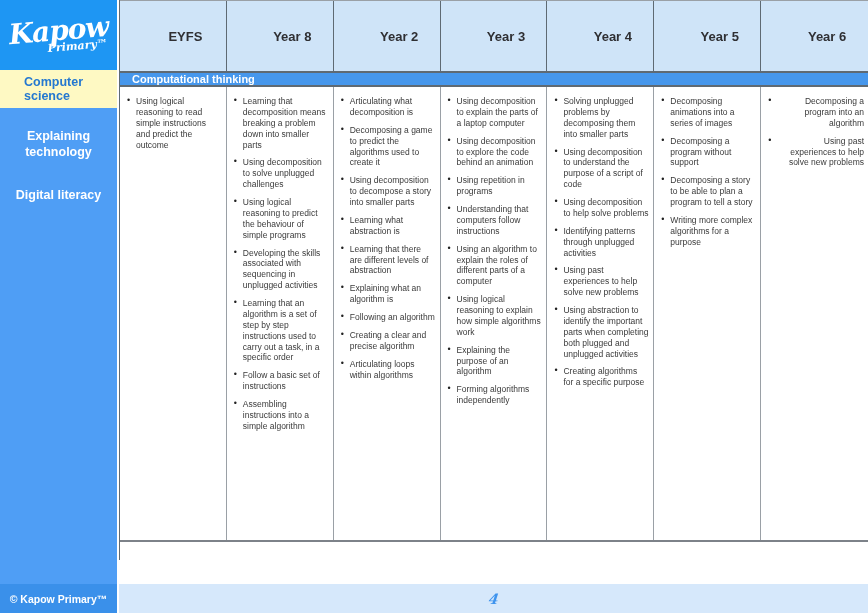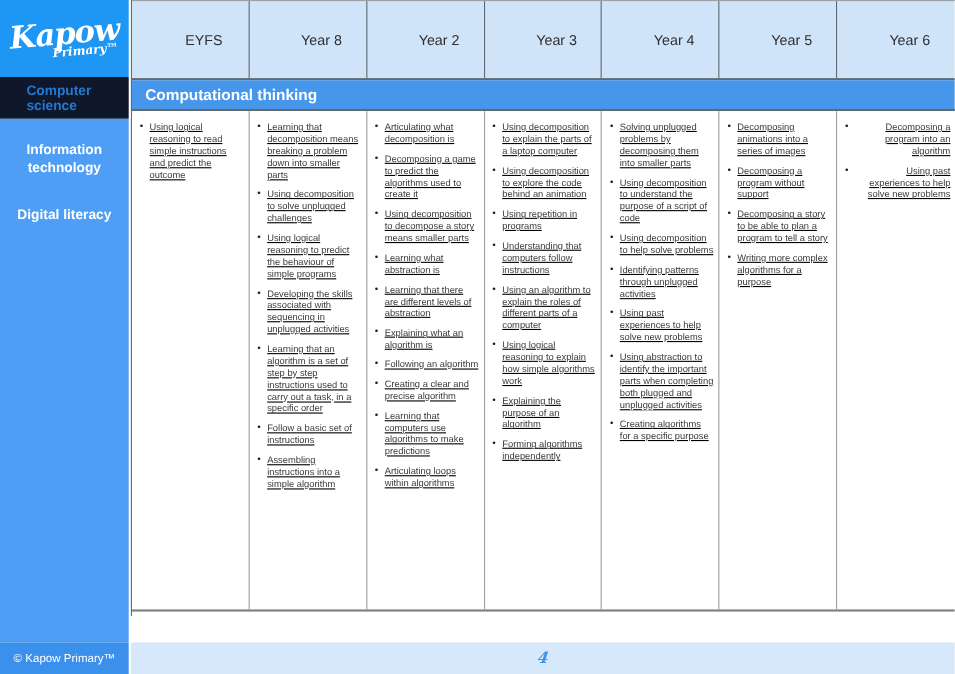--- a/index.html
+++ b/index.html
@@ -19,38 +19,38 @@
   *{margin:0;padding:0;box-sizing:border-box;}
   body{font-family:"Liberation Sans", sans-serif;background:#fff;}
   .page{position:relative;width:868px;height:613px;background:#fff;overflow:hidden;}
 
   
   .sidebar{position:absolute;left:0;top:0;width:117px;height:613px;display:flex;flex-direction:column;}
   .logo-block{height:70px;background:var(--brand-blue);display:flex;align-items:center;justify-content:center;}
   .logo{color:#fff;transform:rotate(-5deg);line-height:1;}
   .logo-main{display:block;font-family:"DejaVu Serif", serif;font-style:italic;font-weight:bold;font-size:28px;letter-spacing:-1px;}
   .logo-sub{display:block;font-family:"DejaVu Serif", serif;font-style:italic;font-weight:bold;font-size:11px;text-align:right;margin-top:-3px;padding-right:2px;}
-  .active-item{height:38px;background:#0f172a;display:flex;align-items:center;justify-content:center;
+  .active-item{height:38px;background:#fef9c3;display:flex;align-items:center;justify-content:center;
     color:var(--active-link-blue);font-weight:bold;font-size:12.5px;cursor:pointer;padding-left:24px;}
   .nav-rest{flex:0 0 476px;background:var(--sidebar-blue);padding-top:14px;}
   .nav-item{color:#fff;font-weight:bold;font-size:12.5px;text-align:center;line-height:1.3;
     padding:6px 10px;margin-bottom:14px;cursor:pointer;}
   .footer-left{height:29px;background:var(--footer-left-bg);display:flex;align-items:center;justify-content:center;
-    color:#fff;font-weight:normal;font-size:10.5px;}
+    color:#fff;font-weight:bold;font-size:10.5px;}
 
   
   .main{position:absolute;left:119px;top:0;width:749px;height:613px;}
   .curriculum-table{width:749px;height:560px;border-left:1px solid var(--border-dark);}
   .grade-header-row{display:flex;height:73px;border-top:1px solid var(--border-light);border-bottom:2px solid var(--border-dark);background:var(--header-cell-bg);}
   .hcell{width:107px;display:flex;align-items:center;justify-content:center;
-    font-weight:normal;font-size:13px;color:var(--text-dark);border-right:1px solid var(--border-dark);padding-left:25px;}
+    font-weight:bold;font-size:13px;color:var(--text-dark);border-right:1px solid var(--border-dark);padding-left:25px;}
   .hcell:last-child{border-right:none;}
-  .section-banner{height:28px;background:var(--banner-blue);border-bottom:2px solid var(--border-dark);
-    display:flex;align-items:center;padding-left:12px;color:#fff;font-weight:bold;font-size:14px;}
-  .curriculum-body-row{display:flex;height:455px;border-bottom:2px solid #7d8289;background:#fff;text-decoration:underline;}
+  .section-banner{height:14px;background:var(--banner-blue);border-bottom:2px solid var(--border-dark);
+    display:flex;align-items:center;padding-left:12px;color:#fff;font-weight:bold;font-size:11px;}
+  .curriculum-body-row{display:flex;height:455px;border-bottom:2px solid #7d8289;background:#fff;}
   .bcell{width:107px;border-right:1px solid var(--border-light);padding:9px 4px 0 6px;overflow:hidden;}
   .bcell:last-child{border-right:none;text-align:right;}
   .bcell ul{list-style:none;padding-left:10px;}
   .bcell li{position:relative;font-size:8.5px;line-height:1.28;color:var(--bullet-text);margin-bottom:7px;}
   .bcell li::before{content:"\2022";position:absolute;left:-9px;top:-1px;font-size:9px;color:#222;}
 
   .footer-strip{height:24px;background:#fff;}
   .footer-bar{height:29px;background:var(--footer-bar-bg);display:flex;align-items:center;justify-content:center;}
   .page-number{font-family:"DejaVu Serif", serif;font-style:italic;font-weight:bold;
     font-size:14px;color:var(--page-number-blue);transform:skewX(-8deg);}
@@ -62,21 +62,21 @@
 
   <div class="sidebar">
     <div class="logo-block">
       <div class="logo">
         <span class="logo-main">Kapow</span>
         <span class="logo-sub">Primary™</span>
       </div>
     </div>
     <div class="active-item">Computer science</div>
     <div class="nav-rest">
-      <div class="nav-item">Information technology</div>
+      <div class="nav-item">Explaining technology</div>
       <div class="nav-item">Digital literacy</div>
     </div>
     <div class="footer-left">© Kapow Primary™</div>
   </div>
 
   <div class="main">
     <div class="curriculum-table">
       <div class="grade-header-row">
           <div class="hcell">EYFS</div>
           <div class="hcell">Year 8</div>
@@ -101,27 +101,26 @@
               <li>Developing the skills associated with sequencing in unplugged activities</li>
               <li>Learning that an algorithm is a set of step by step instructions used to carry out a task, in a specific order</li>
               <li>Follow a basic set of instructions</li>
               <li>Assembling instructions into a simple algorithm</li>
             </ul>
           </div>
           <div class="bcell">
             <ul>
               <li>Articulating what decomposition is</li>
               <li>Decomposing a game to predict the algorithms used to create it</li>
-              <li>Using decomposition to decompose a story means smaller parts</li>
+              <li>Using decomposition to decompose a story into smaller parts</li>
               <li>Learning what abstraction is</li>
               <li>Learning that there are different levels of abstraction</li>
               <li>Explaining what an algorithm is</li>
               <li>Following an algorithm</li>
               <li>Creating a clear and precise algorithm</li>
-              <li>Learning that computers use algorithms to make predictions</li>
               <li>Articulating loops within algorithms</li>
             </ul>
           </div>
           <div class="bcell">
             <ul>
               <li>Using decomposition to explain the parts of a laptop computer</li>
               <li>Using decomposition to explore the code behind an animation</li>
               <li>Using repetition in programs</li>
               <li>Understanding that computers follow instructions</li>
               <li>Using an algorithm to explain the roles of different parts of a computer</li>

